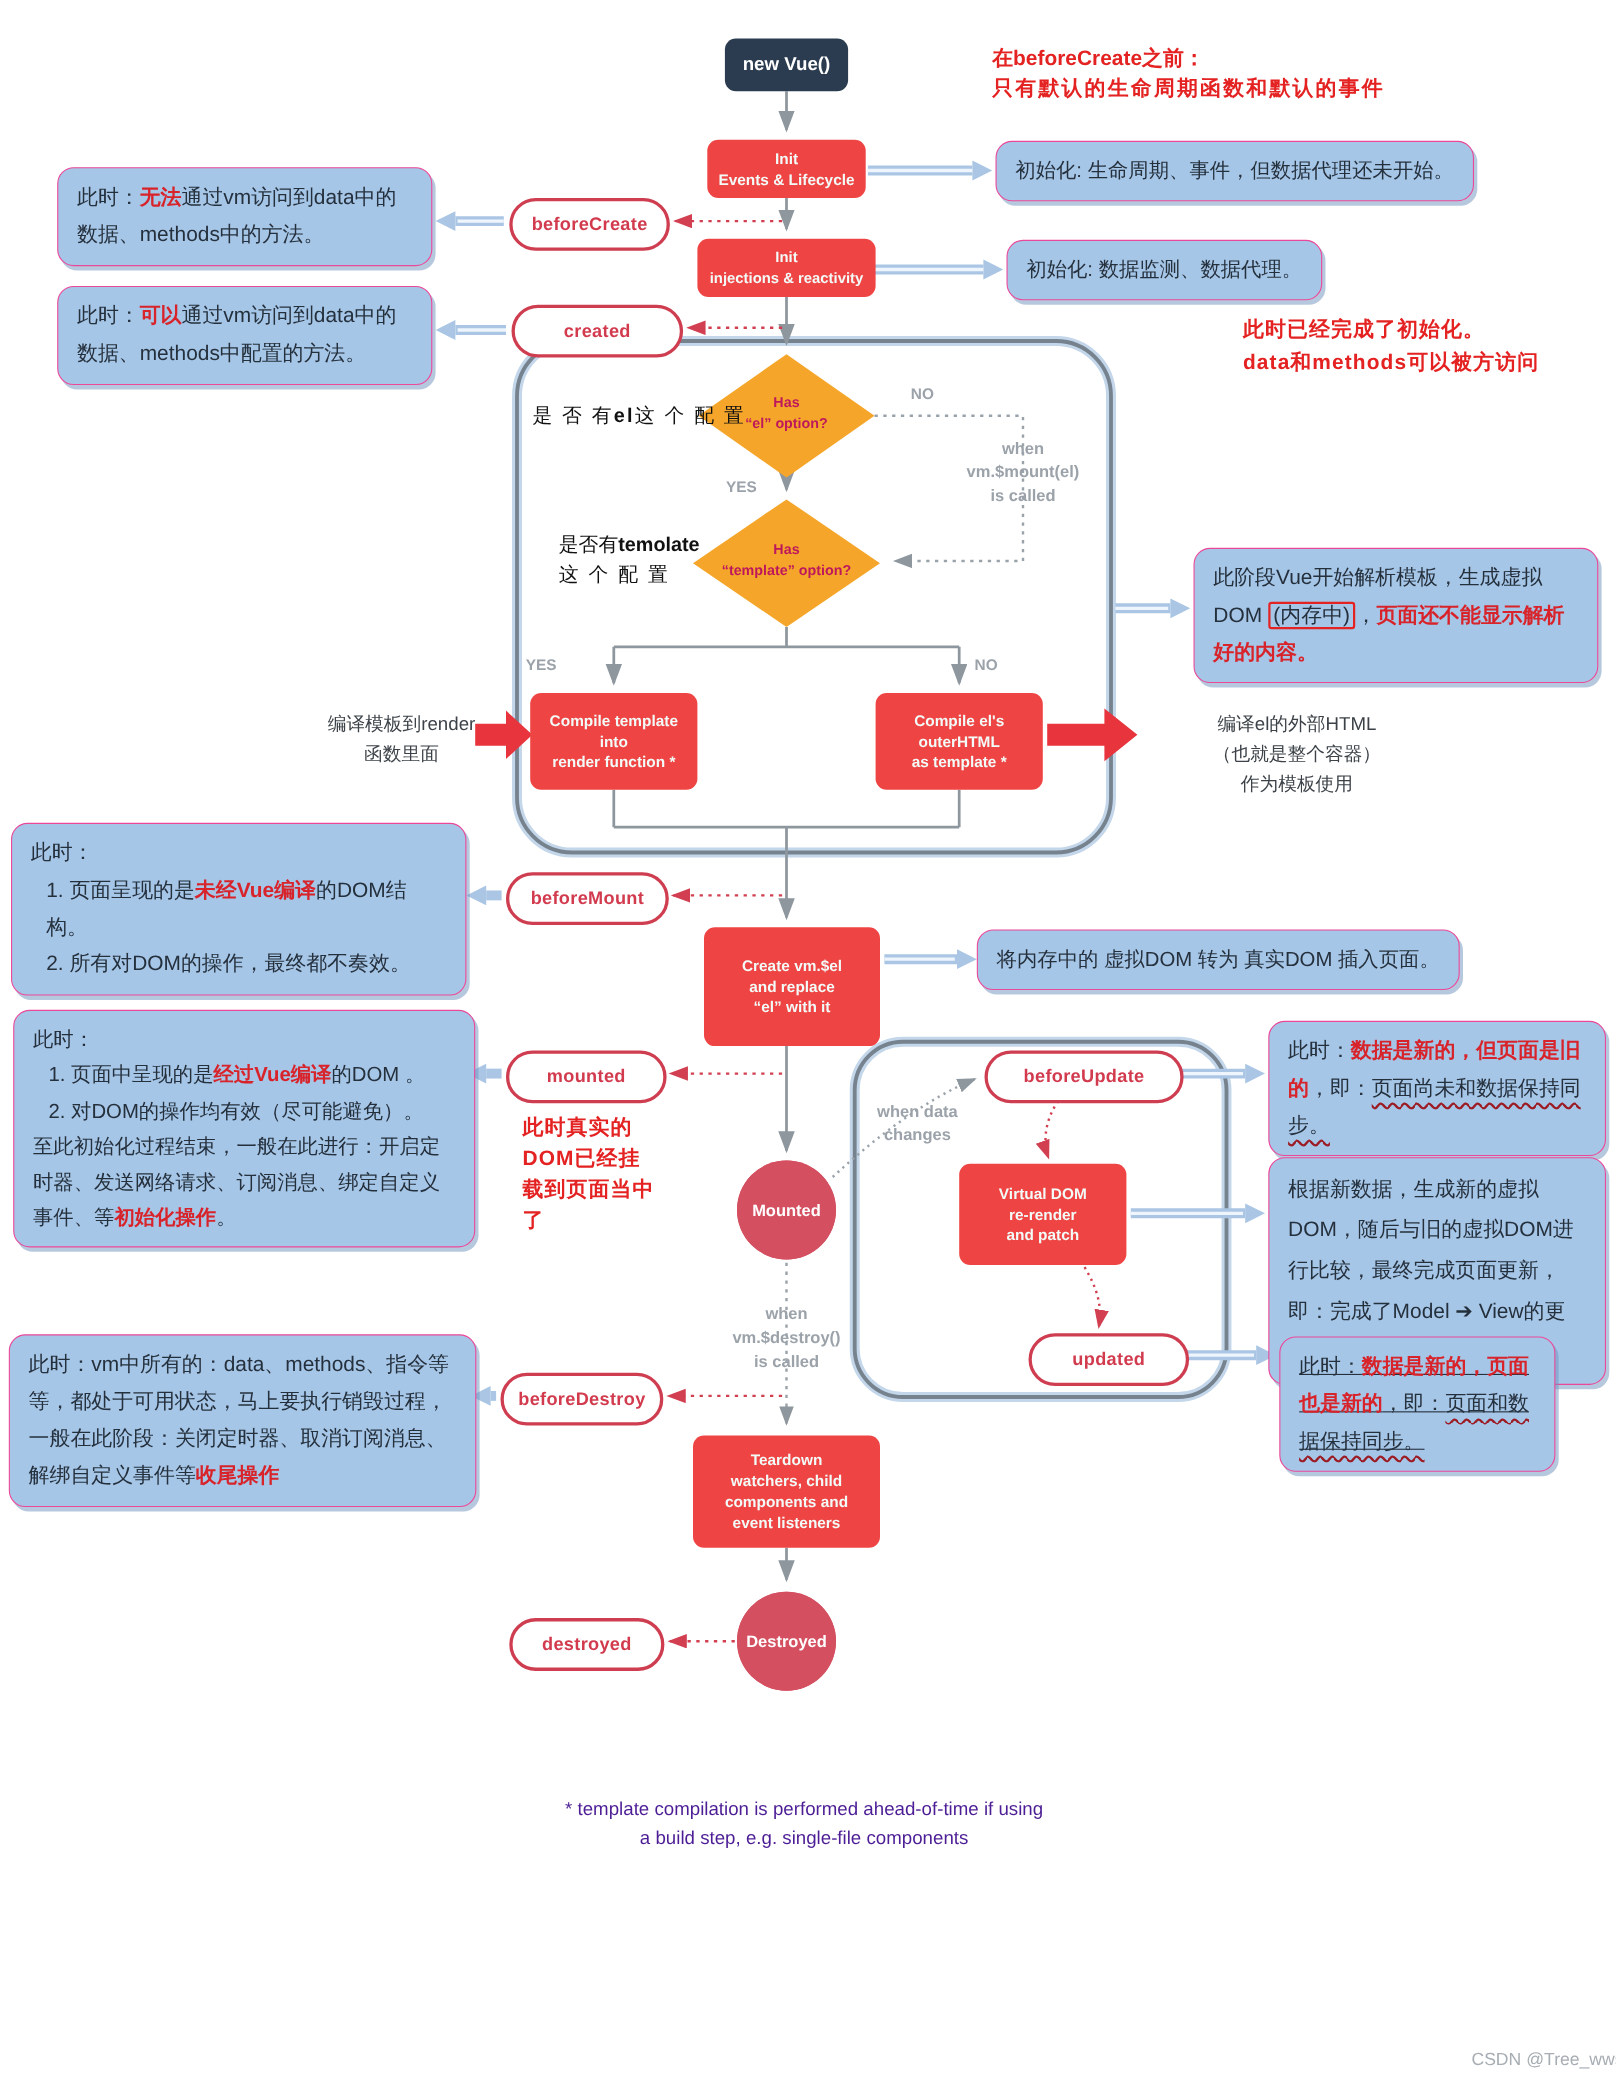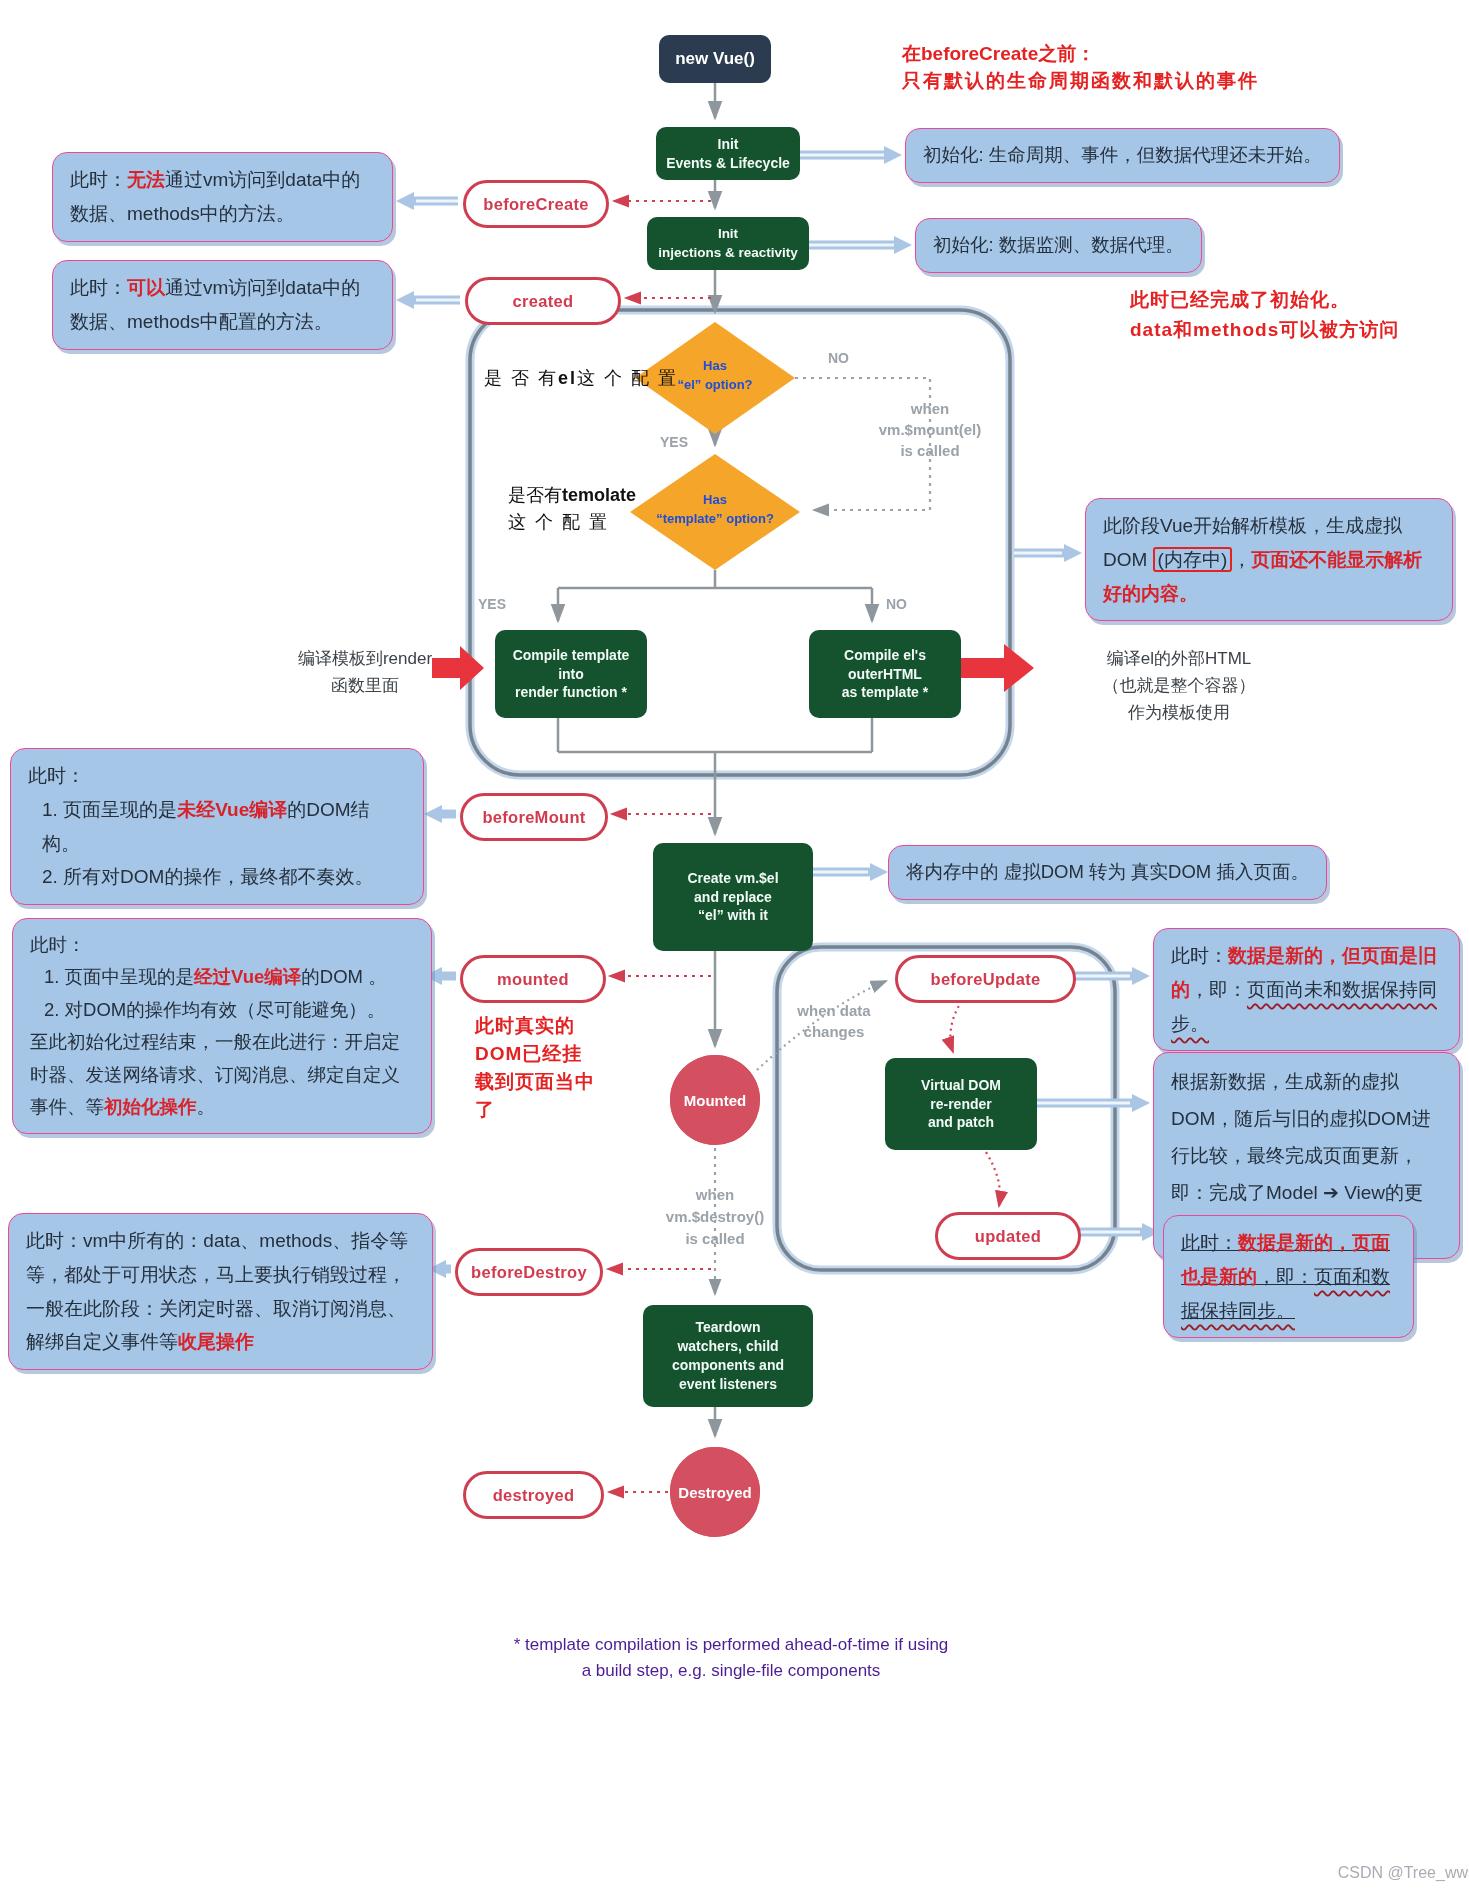--- a/index.html
+++ b/index.html
@@ -1,39 +1,39 @@
 <!DOCTYPE html>
 <html><head>
 <meta charset="utf-8">
 <style>
   html,body{margin:0;padding:0;background:#fff;}
   .canvas{position:relative;width:1469px;height:1892px;background:#ffffff;
           font-family:"Liberation Sans","DejaVu Sans",sans-serif;overflow:hidden;}
   svg.layer{position:absolute;left:0;top:0;z-index:0;}
   .darkbox{position:absolute;background:#2b3c50;color:#fff;font-weight:bold;font-size:17px;
            border-radius:10px;display:flex;align-items:center;justify-content:center;z-index:2;}
-  .greenbox{position:absolute;background:#14532d;border-radius:10px;color:#f2fbf7;
+  .greenbox{position:absolute;background:#ef4444;border-radius:10px;color:#f2fbf7;
             display:flex;flex-direction:column;align-items:center;justify-content:center;
-            font-size:14px;line-height:1.35;text-align:center;font-weight:600;z-index:2;margin-left:13px;}
+            font-size:14px;line-height:1.35;text-align:center;font-weight:600;z-index:2;}
   .hook{position:absolute;background:#fff;border:3px solid #cf3e50;border-radius:24px;
         color:#d23b4e;font-weight:bold;font-size:16.5px;display:flex;align-items:center;
         justify-content:center;letter-spacing:.3px;z-index:2;}
   .circle{position:absolute;background:#d44f60;border-radius:50%;color:#fff;font-weight:bold;
           display:flex;align-items:center;justify-content:center;font-size:15px;z-index:2;}
   .bluebox{position:absolute;background:#a6c6e7;border:1px solid #ec4899;border-radius:15px;
            box-shadow:3px 4px 0 rgba(110,145,190,.5);color:#25303d;font-size:19px;
            line-height:1.78;padding:10px 17px;box-sizing:border-box;z-index:2;}
   .nowrap{white-space:nowrap;}
   .gray-label{position:absolute;color:#9ba2a9;font-weight:bold;z-index:2;}
   .red-note{position:absolute;color:#e42222;font-weight:bold;z-index:2;}
   .black-label{position:absolute;color:#111;z-index:2;padding-left:16px;}
   .hl{color:#d8232a;font-weight:bold;}
   .boxed{border:2px solid #e42222;border-radius:3px;padding:0 3px;}
   .wavy{text-decoration:underline wavy #9b1c24 2px;text-underline-offset:7px;}
-  .dtext{position:absolute;color:#1d4ed8;font-weight:bold;font-size:13px;line-height:1.45;
+  .dtext{position:absolute;color:#be185d;font-weight:bold;font-size:13px;line-height:1.45;
          text-align:center;z-index:2;}
   .ind{padding-left:14px;}
   .ctr{text-align:center;}
 </style>
 </head>
 <body>
 
 <div class="canvas">
 
   <svg class="layer" width="1469" height="1892" viewBox="0 0 1469 1892">

